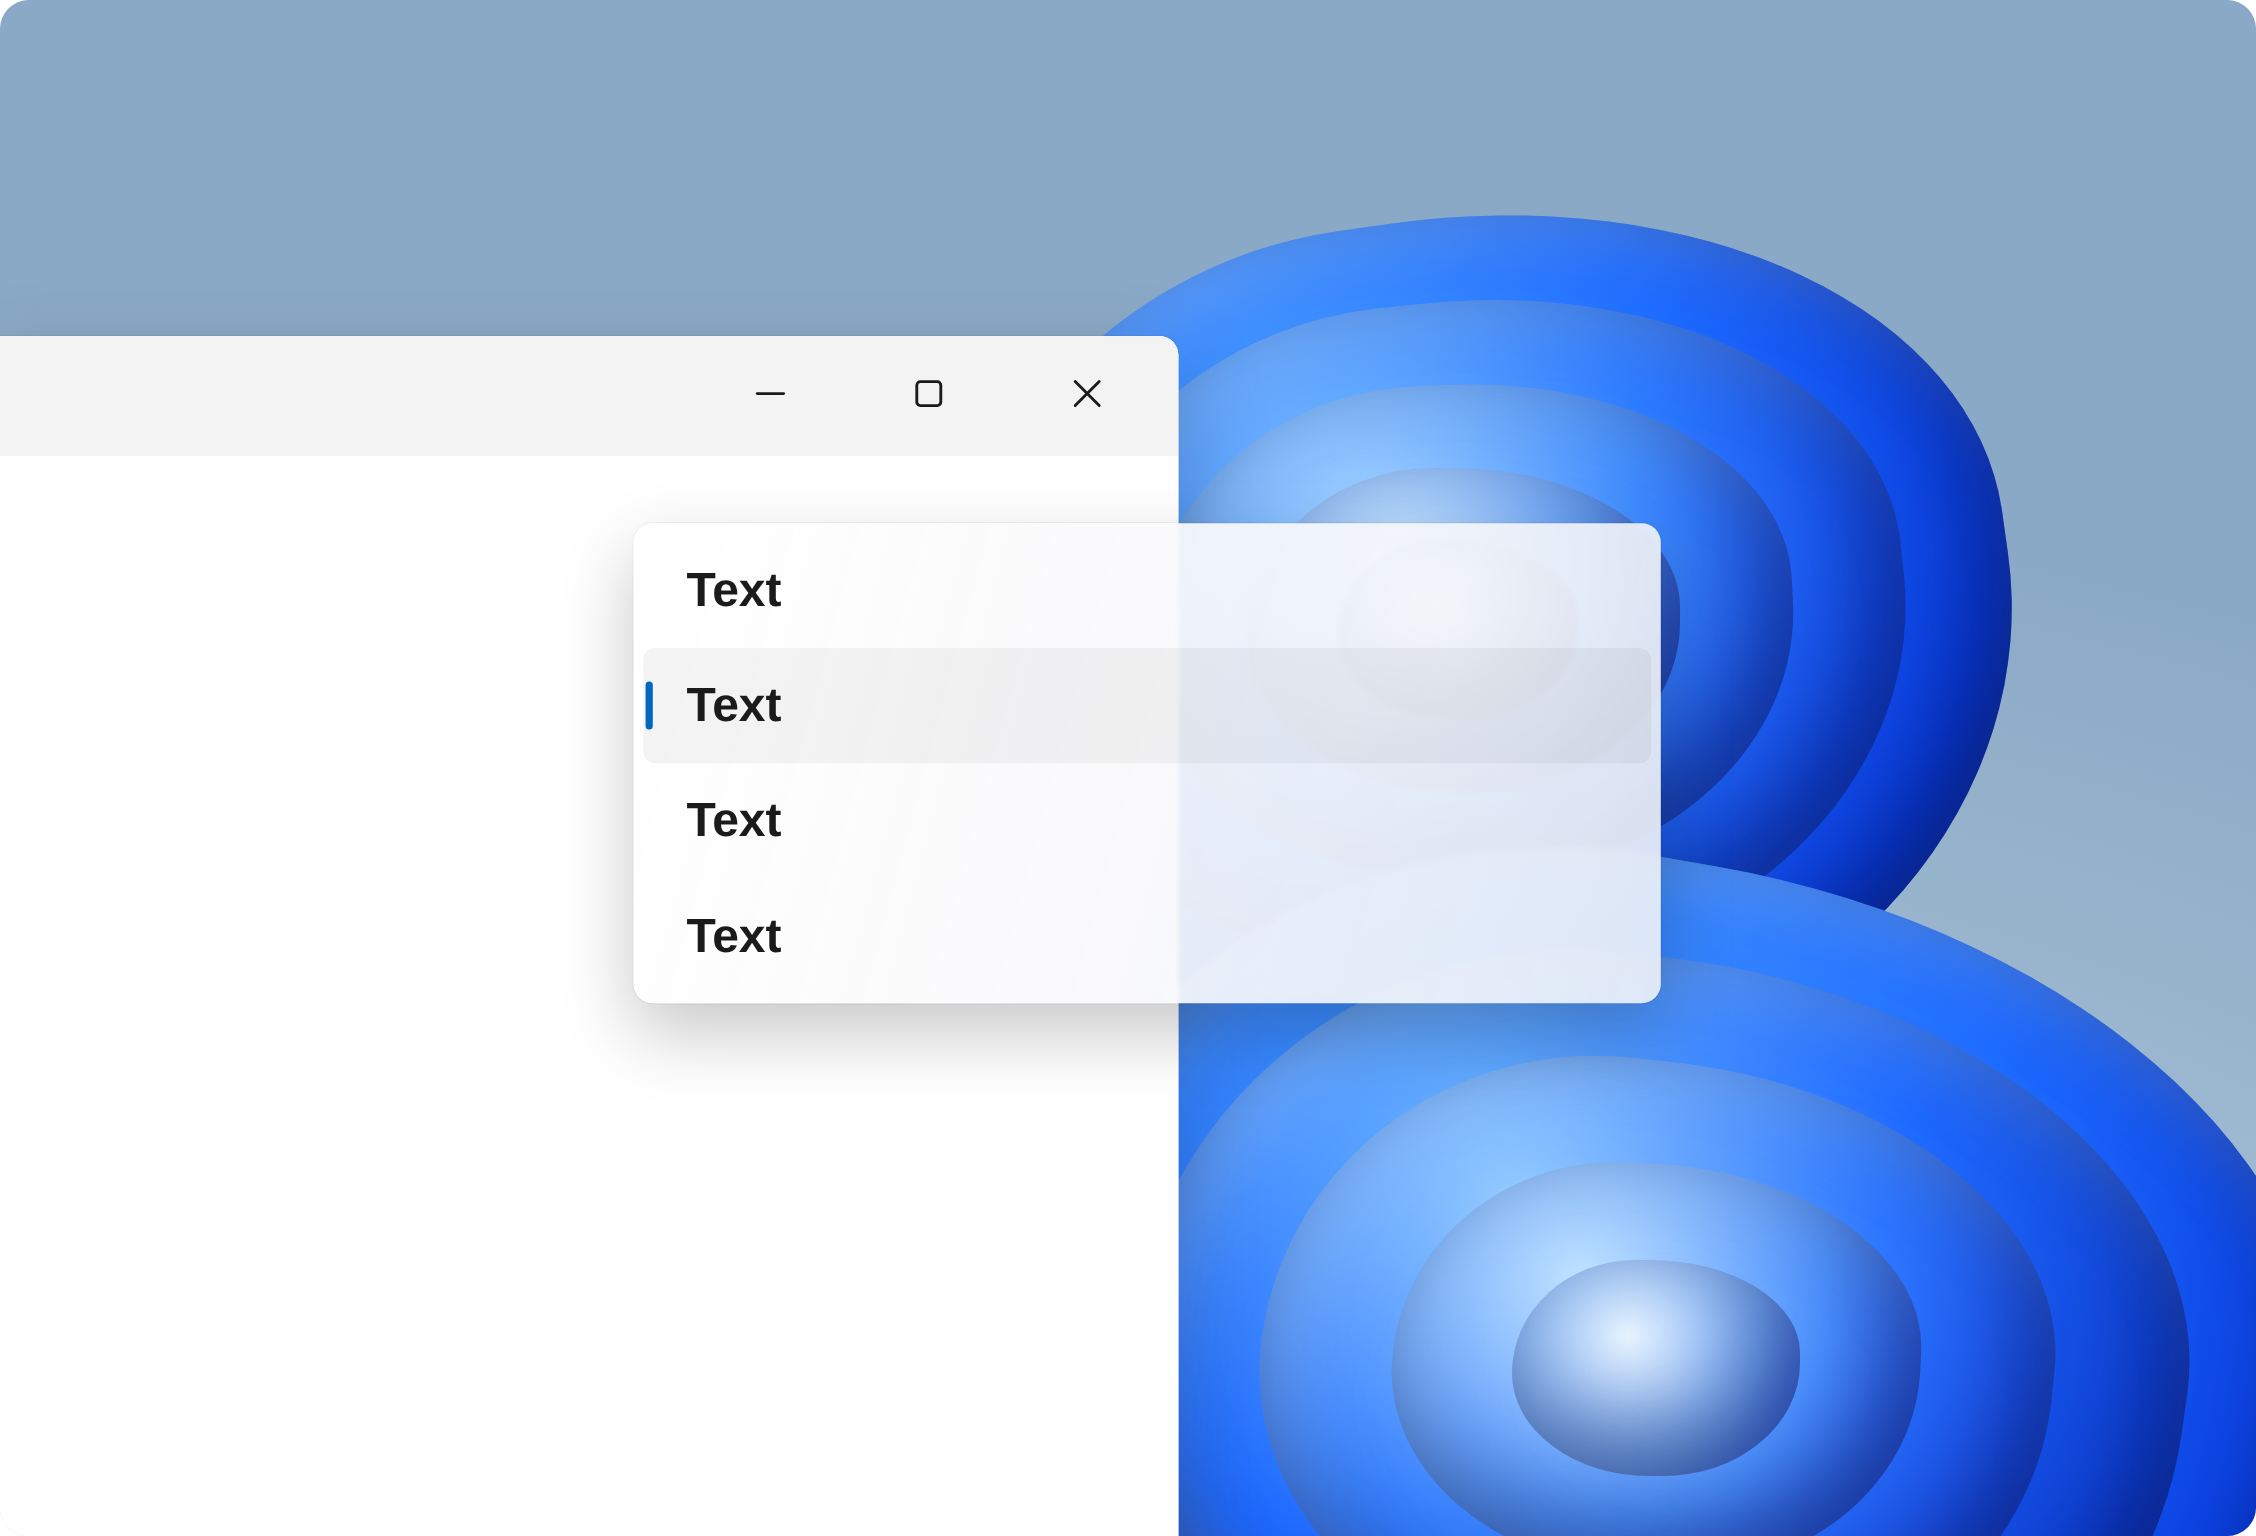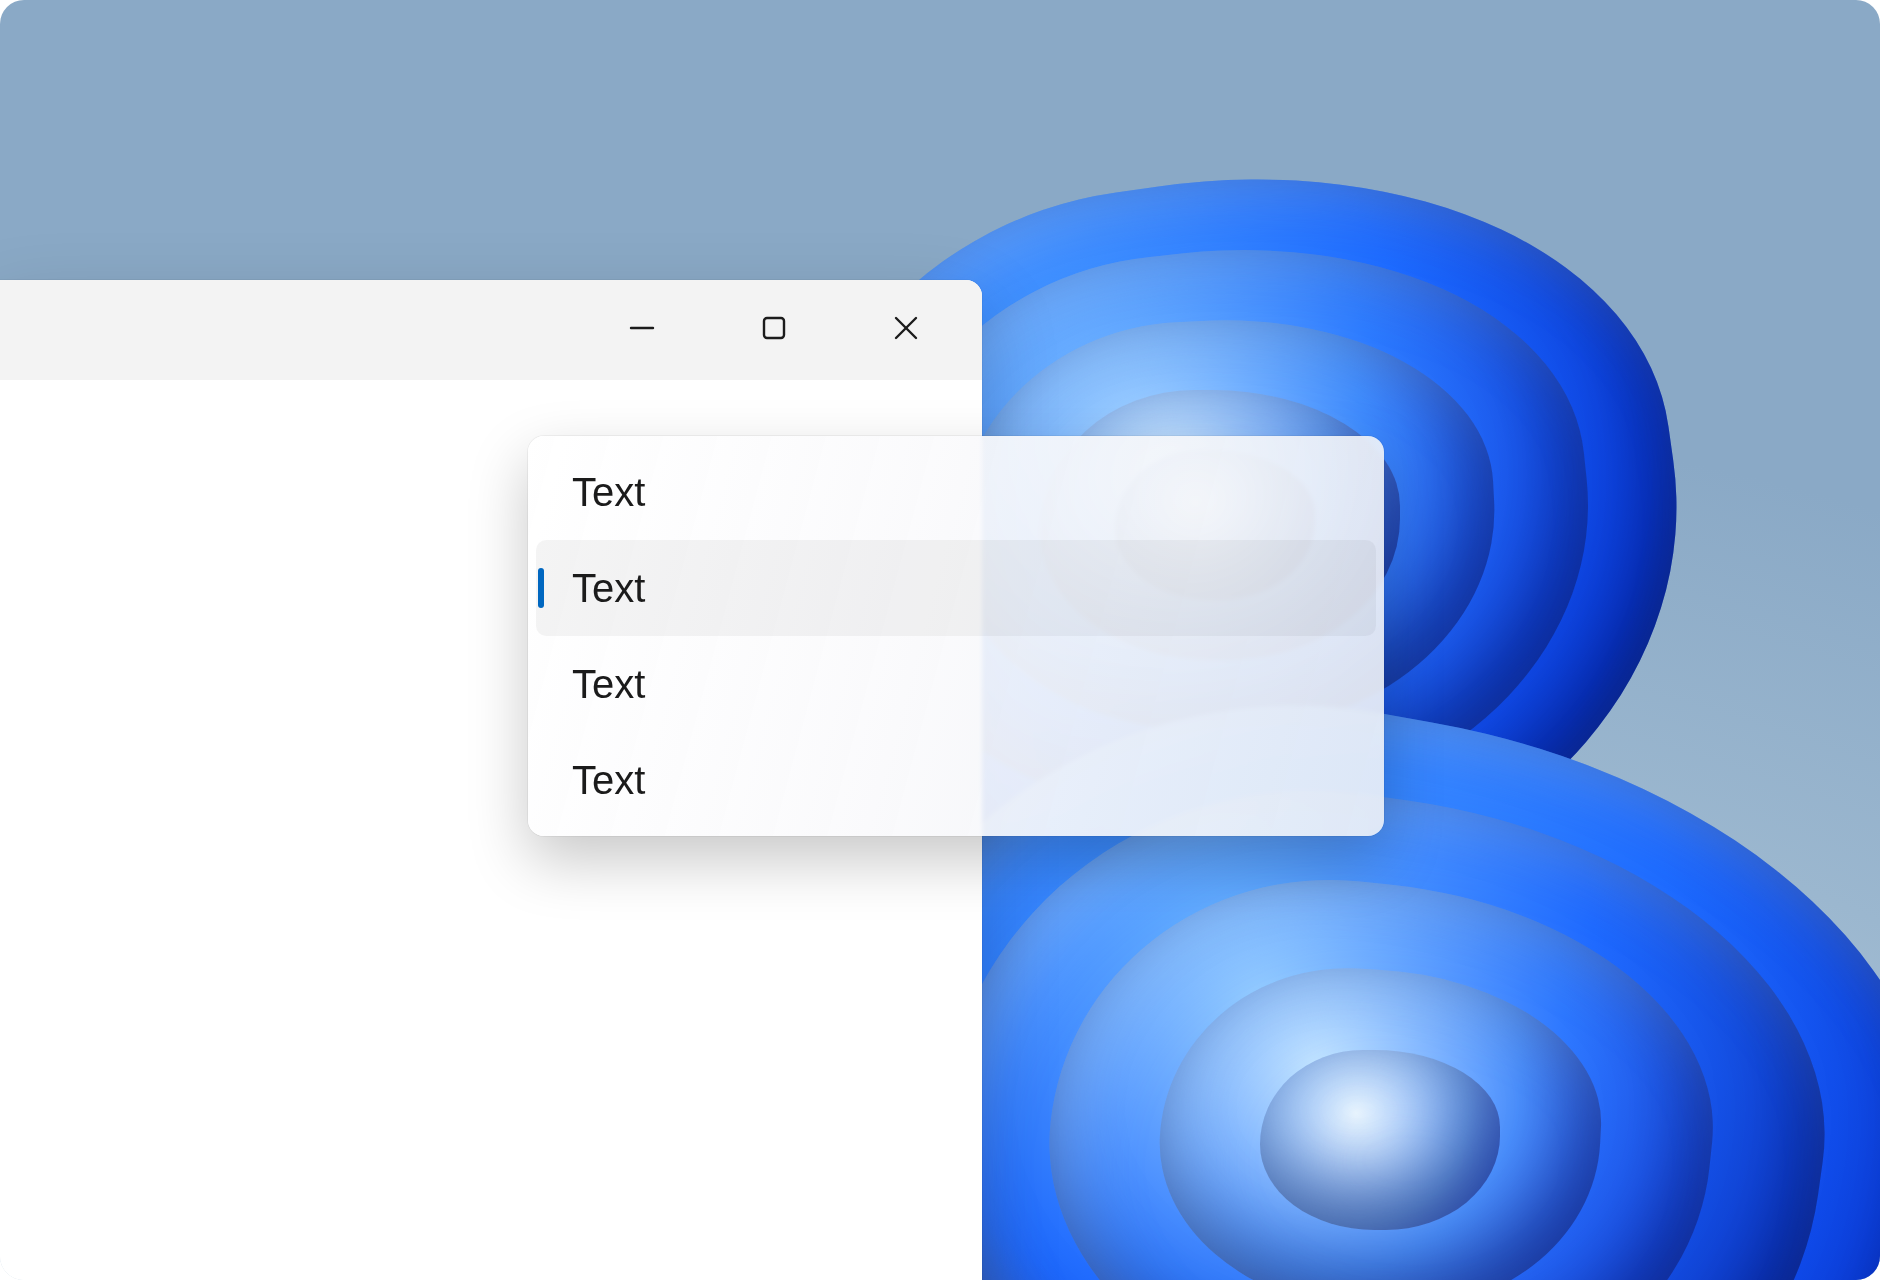--- a/index.html
+++ b/index.html
@@ -13,20 +13,21 @@
 
   
   .desktop {
     position: relative;
     width: 1880px;
     height: 1280px;
     border-radius: 24px;
     overflow: hidden;
     background:
       radial-gradient(ellipse 110% 90% at 50% 120%, #c8d8e4 0%, #b6cadb 35%, #9bb7cf 70%, #8aa9c6 100%);
+    font-weight: bold;
   }
   
   .stack { position:absolute; }
   .stack.top    { left: 780px; top: 180px; }
   .stack.bottom { left: 890px; top: 720px; }
 
   .ring {
     position: absolute;
     border-radius: 45% 55% 50% 50% / 55% 45% 55% 50%;
     background: radial-gradient(circle at 35% 30%, #4fa3ff 0%, #1e6bff 45%, #0a3de0 75%, #061e8c 100%);

